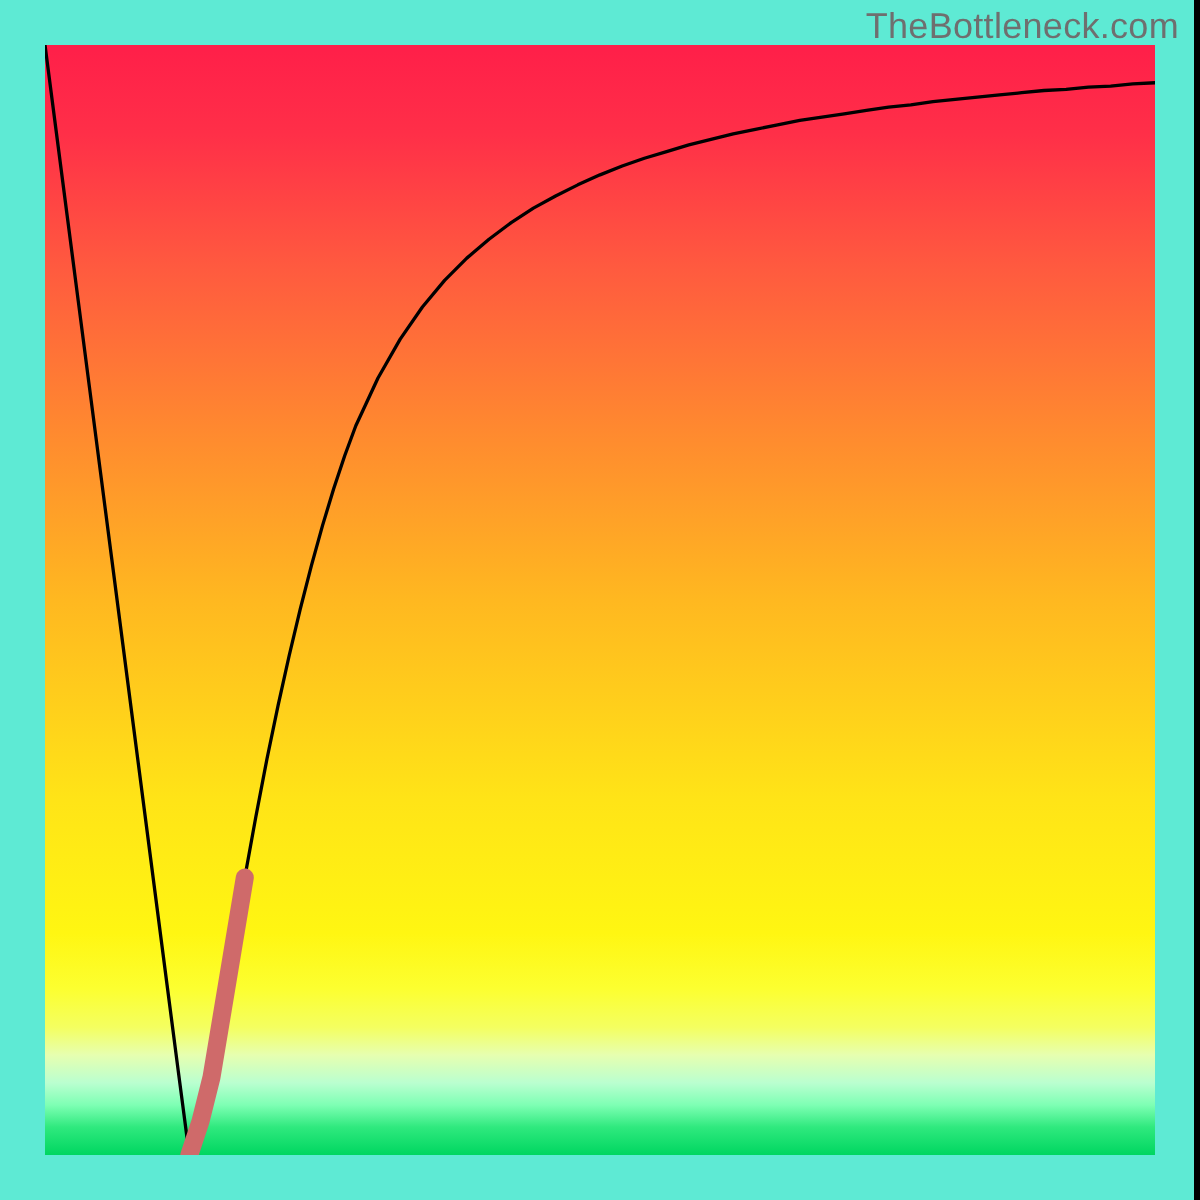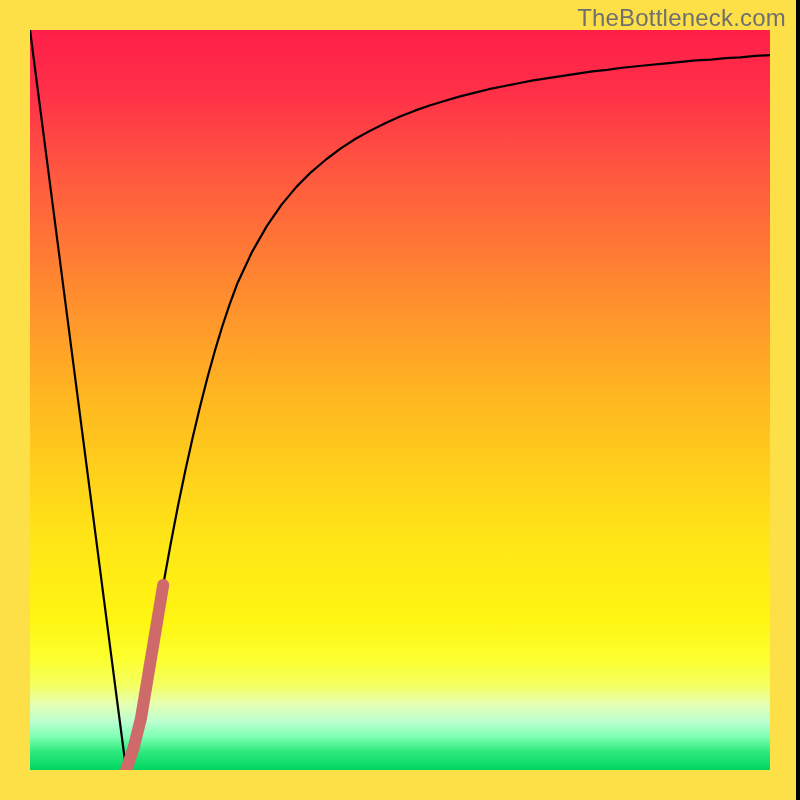--- a/index.html
+++ b/index.html
@@ -8,21 +8,21 @@
     width: 800px;
     height: 800px;
     overflow: hidden;
     background: #000;
     font-family: Arial, Helvetica, sans-serif;
   }
   .frame {
     position: relative;
     width: 796px;
     height: 800px;
-    background: #fde047;
+    background: #5eead4;
   }
   .watermark {
     position: absolute;
     top: 4px;
     right: 10px;
     color: #6f6f6f;
     font-size: 24px;
     font-weight: 400;
     letter-spacing: 0.2px;
     z-index: 5;

